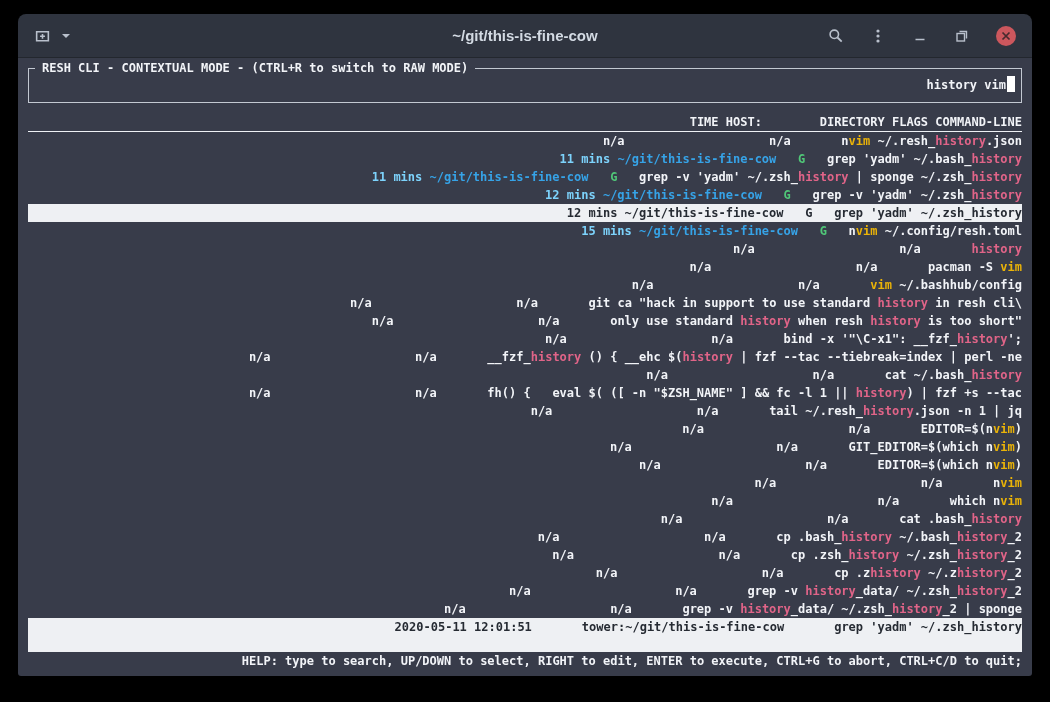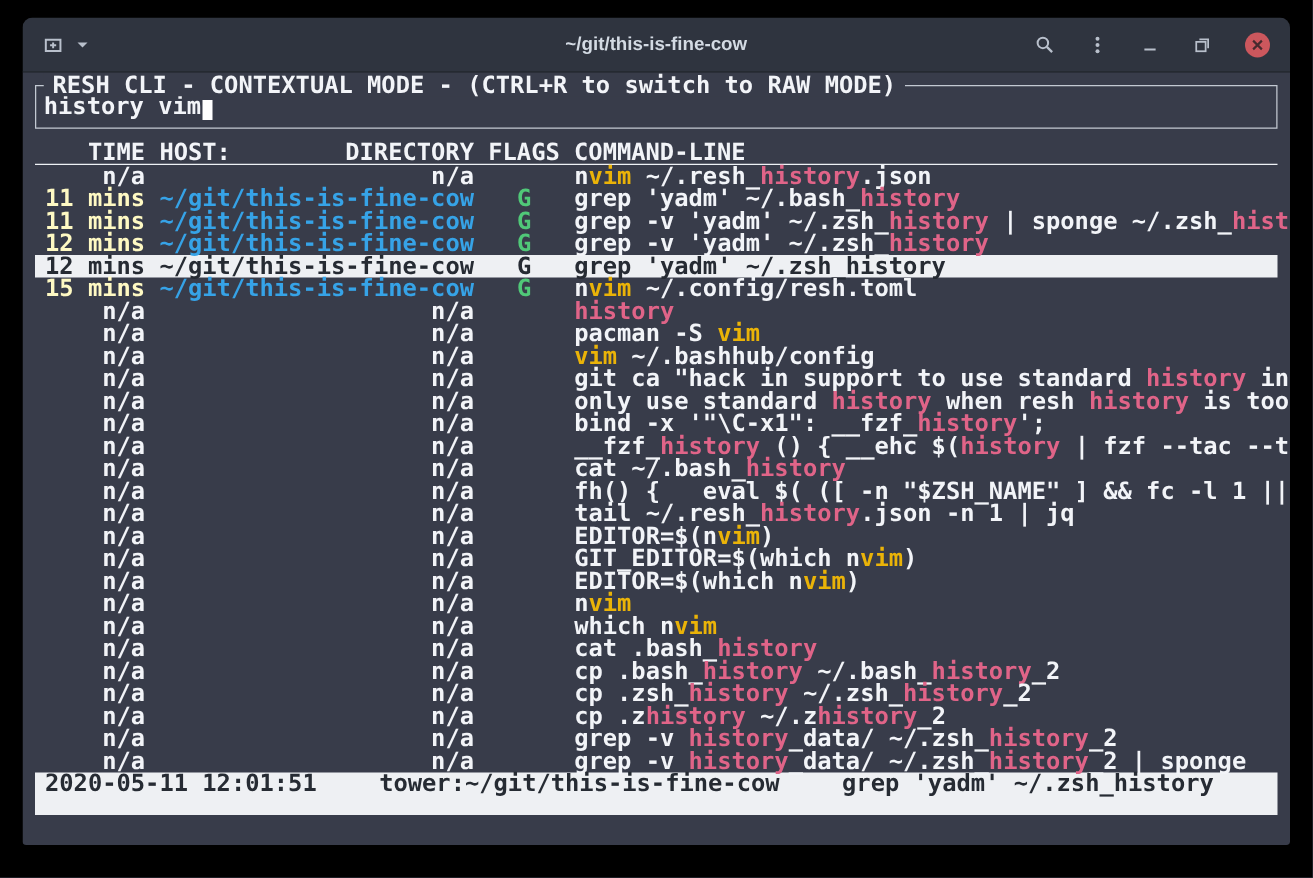--- a/index.html
+++ b/index.html
@@ -27,42 +27,43 @@
   }
   .tb-btn { background:none; border:none; padding:0; margin:0; cursor:default; display:flex; align-items:center; }
   .close-btn {
     width:20px; height:20px; border-radius:50%; background:#cc575d;
     display:flex; align-items:center; justify-content:center; border:none; padding:0;
   }
   
   .terminal {
     position:absolute; top:44px; left:0; right:0; bottom:0;
     background:#383c4a; color:#f2f4f8;
-    font-size:19px; line-height:18px; font-weight:700;
+    font-size:12px; line-height:18px; font-weight:700;
     padding:6px 10px 4px;
+    text-align:right;
   }
   .search-box {
     position:relative; border:1px solid #c3c9d2;
     margin-top:4px; height:35px; padding:7px 6px 6px;
   }
   .box-label {
     position:absolute; top:-10px; left:6px; background:#383c4a;
     padding:0 7px; white-space:pre;
   }
   .query { white-space:pre; }
   .cursor {
     display:inline-block; width:8px; height:16px; background:#ffffff;
     vertical-align:text-bottom; margin-left:1px;
   }
   .hdr {
     margin-top:10px; height:19px; white-space:pre; padding-left:8px;
     border-bottom:1px solid #eef1f5;
   }
   .row { white-space:pre; height:18px; padding-left:8px; }
-  .c-time { color:#fef9c3; }
+  .c-time { color:#7dd3fc; }
   .c-dir  { color:#36a3e7; }
   .c-flag { color:#50c878; }
   .m1 { color:#e06488; }
   .m2 { color:#eab308; }
   .row.selected { background:#eef0f3; color:#262b33; }
   .row.selected .m1, .row.selected .m2,
   .row.selected .c-time, .row.selected .c-dir, .row.selected .c-flag { color:#262b33; }
   .statusbar {
     background:#eef0f3; color:#262b33; height:34px;
     white-space:pre; padding-left:8px;
@@ -155,14 +156,15 @@
         <div class="row"><span class="">    n/a</span> <span class="">                   n/a</span> <span class="c-flag">     </span> <span class="cmd">cat .bash_<span class="m1">history</span></span></div>
         <div class="row"><span class="">    n/a</span> <span class="">                   n/a</span> <span class="c-flag">     </span> <span class="cmd">cp .bash_<span class="m1">history</span> ~/.bash_<span class="m1">history</span>_2</span></div>
         <div class="row"><span class="">    n/a</span> <span class="">                   n/a</span> <span class="c-flag">     </span> <span class="cmd">cp .zsh_<span class="m1">history</span> ~/.zsh_<span class="m1">history</span>_2</span></div>
         <div class="row"><span class="">    n/a</span> <span class="">                   n/a</span> <span class="c-flag">     </span> <span class="cmd">cp .z<span class="m1">history</span> ~/.z<span class="m1">history</span>_2</span></div>
         <div class="row"><span class="">    n/a</span> <span class="">                   n/a</span> <span class="c-flag">     </span> <span class="cmd">grep -v <span class="m1">history</span>_data/ ~/.zsh_<span class="m1">history</span>_2</span></div>
         <div class="row"><span class="">    n/a</span> <span class="">                   n/a</span> <span class="c-flag">     </span> <span class="cmd">grep -v <span class="m1">history</span>_data/ ~/.zsh_<span class="m1">history</span>_2 | sponge</span></div>
       </div>
 
     <div class="statusbar"><span>2020-05-11 12:01:51</span><span>tower:~/git/this-is-fine-cow</span><span>grep 'yadm' ~/.zsh_history</span></div>
 
+    <div class="help">HELP: type to search, UP/DOWN to select, RIGHT to edit, ENTER to execute, CTRL+G to abort, CTRL+C/D to quit;</div>
   </div>
 </div>
 
 </body></html>

